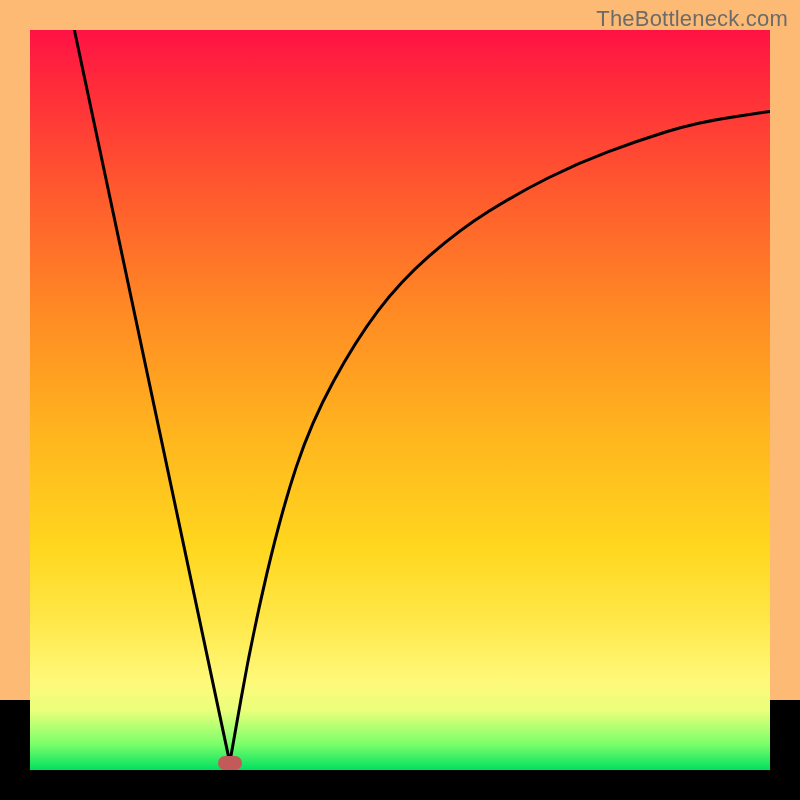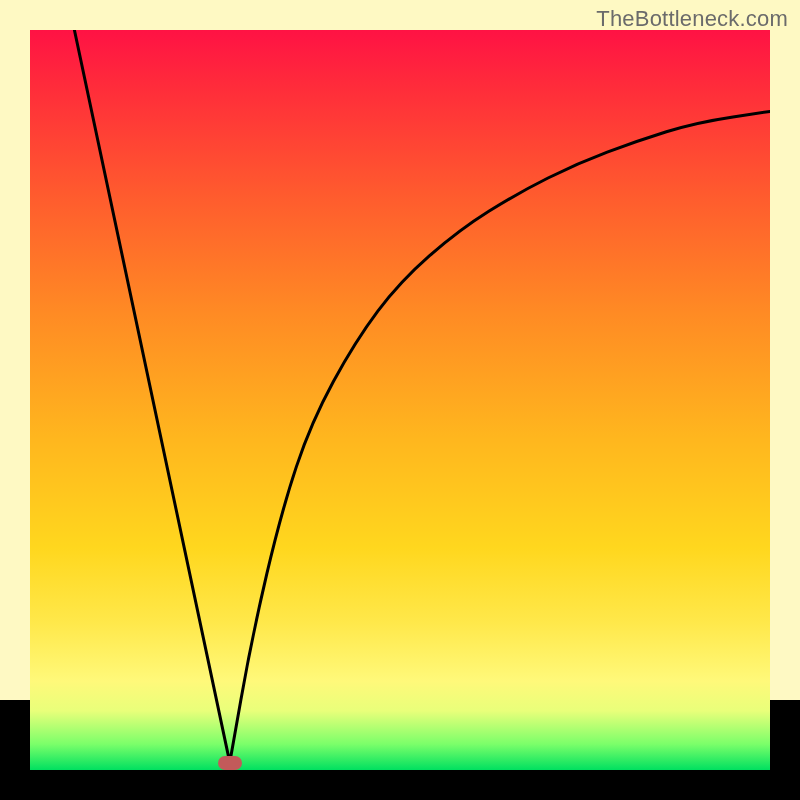--- a/index.html
+++ b/index.html
@@ -8,21 +8,21 @@
     width: 800px;
     height: 800px;
     background: #000;
     font-family: Arial, Helvetica, sans-serif;
     overflow: hidden;
   }
   .frame {
     position: relative;
     width: 800px;
     height: 700px;
-    background: #fef9c3;
+    background: #fdba74;
   }
   .plot {
     position: absolute;
     left: 30px;
     top: 30px;
     width: 740px;
     height: 740px;
     background: linear-gradient(
       to bottom,
       #ff1244 0%,

